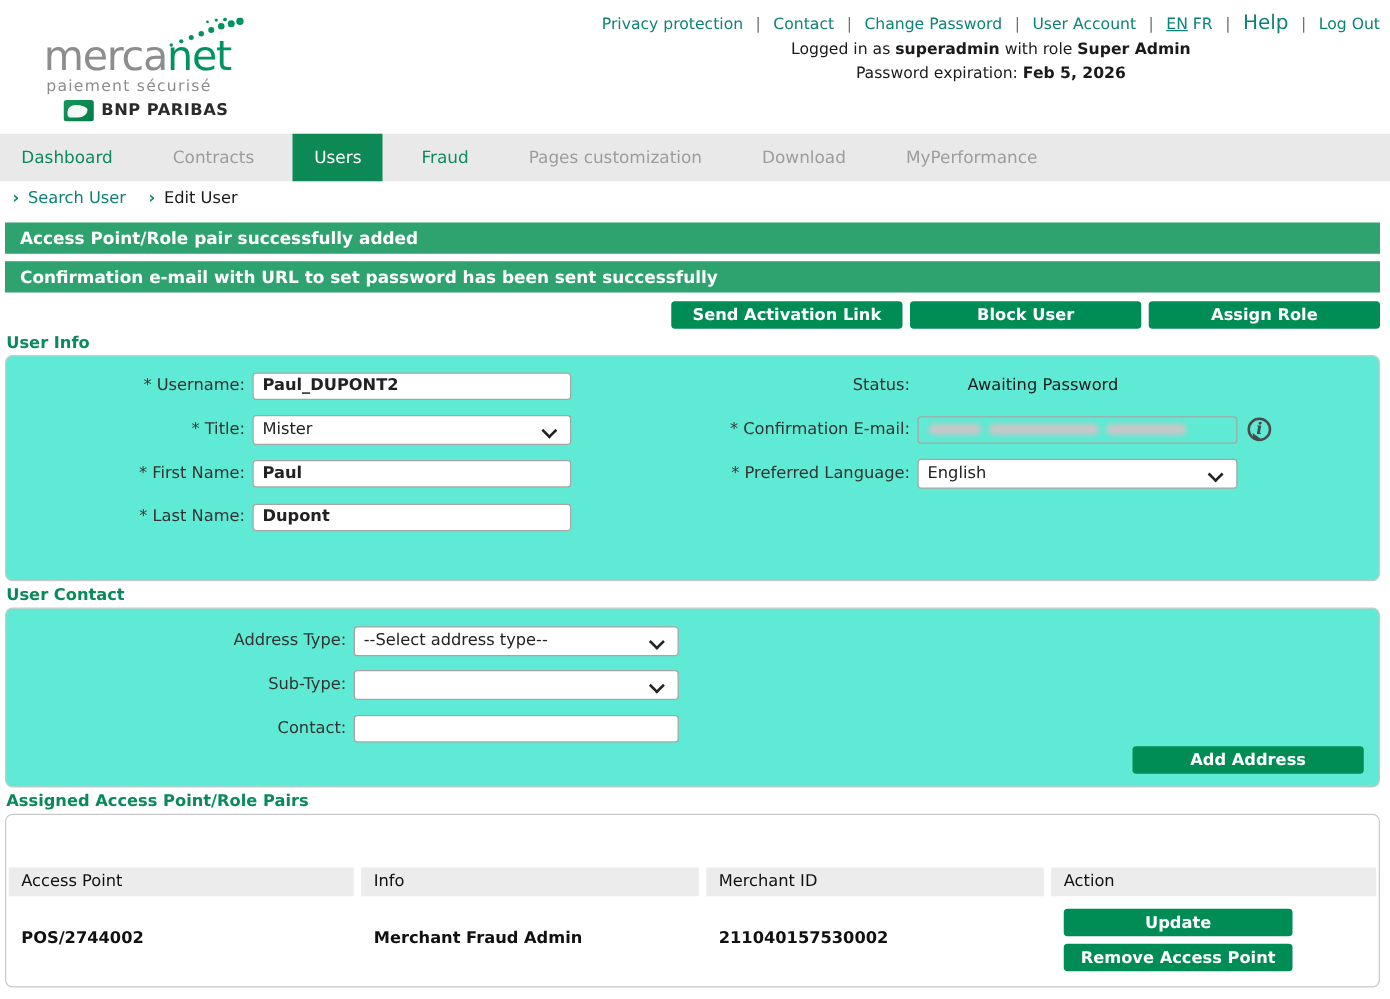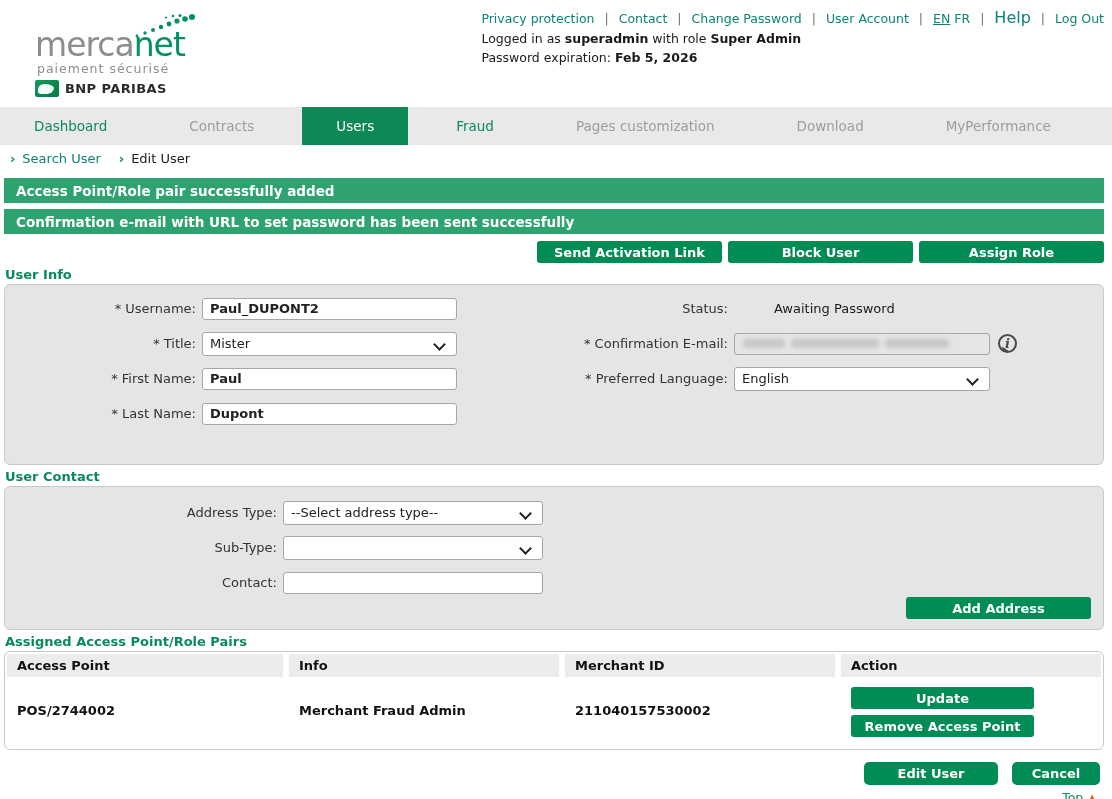--- a/index.html
+++ b/index.html
@@ -5,44 +5,44 @@
   * { margin:0; padding:0; box-sizing:border-box; }
   html,body { background:#fff; }
   body {
     width:1112px; height:799px; overflow:hidden;
     font-family:"DejaVu Sans","Liberation Sans",sans-serif;
     font-size:13px; color:#222; position:relative;
   }
 
   
   .header { position:relative; height:107px; }
-  .header-right { position:absolute; top:8px; right:8px; text-align:left; }
+  .header-right { position:absolute; top:8px; right:8px; text-align:center; }
   .top-links { font-size:12.5px; color:#0d8276; white-space:nowrap; }
   .top-links .lnk { color:#0d8276; cursor:pointer; }
   .top-links .sep { color:#6f6f6f; margin:0 6px; }
   .top-links .lang-en { text-decoration:underline; font-weight:normal; }
   .top-links .help { font-size:16px; }
   .login-line, .pwd-line { font-size:12.5px; color:#1a1a1a; margin-top:4px; }
   .login-line b, .pwd-line b { font-weight:bold; }
 
   .logo { position:absolute; left:35px; top:30px; }
   .logo-word { font-size:33px; line-height:30px; letter-spacing:-1px; position:relative; font-family:"DejaVu Sans",sans-serif; }
   .logo-word .merca { color:#8d8d8d; }
   .logo-word .net { color:#00935d; }
   .logo-dots { position:absolute; left:98px; top:-16px; }
   .logo-tagline { font-size:12.5px; color:#8d8d8d; letter-spacing:1px; margin:1px 0 4px 2px; }
-  .bank-row { display:flex; align-items:center; gap:6px; margin-left:0; }
+  .bank-row { display:flex; align-items:center; gap:6px; margin-left:16px; }
   .bnp-mark { width:24px; height:17px; background:linear-gradient(135deg,#17995c,#007a45); border-radius:2px; position:relative; overflow:hidden; }
   .bnp-mark::after { content:""; position:absolute; left:3px; top:4px; width:16px; height:10px;
     background:#fff; border-radius:60% 90% 70% 30%/80% 60% 90% 40%; opacity:.95; }
   .bank-name { font-weight:bold; font-size:13px; color:#2b2b2b; letter-spacing:.4px; }
 
   
   .nav { height:38px; background:#e9e9e9; display:flex; align-items:stretch; }
-  .tab { display:flex; align-items:center; padding:0 34px; font-size:13.5px; cursor:pointer; }
+  .tab { display:flex; align-items:center; padding:0 17px; font-size:13.5px; cursor:pointer; }
   .tab.enabled { color:#0c8a5c; }
   .tab.disabled { color:#9d9d9d; }
   .tab.active { background:#0d8955; color:#fff; }
   .tab + .tab { margin-left:14px; }
 
   
   .breadcrumb { height:27px; display:flex; align-items:center; padding-left:10px; font-size:13px; }
   .crumb { display:flex; align-items:center; margin-right:18px; cursor:pointer; }
   .crumb .chev { color:#0c8a5c; margin-right:7px; font-weight:bold; }
   .crumb.link .crumb-label { color:#0d8276; }
@@ -54,21 +54,21 @@
 
   
   .btn { background:#008c55; color:#fff; font-weight:bold; font-size:13px;
     border:none; border-radius:3px; height:22px; cursor:pointer;
     font-family:"DejaVu Sans","Liberation Sans",sans-serif; }
   .actions-row { display:flex; justify-content:flex-end; gap:6px; margin:7px 8px 0 0; }
   .actions-row .btn { width:185px; }
 
   
   .section-title { color:#0a8a5a; font-weight:bold; font-size:13px; margin:4px 0 2px 5px; }
-  .panel { margin:0 8px 0 4px; border:1px solid #c9c9c9; border-radius:6px; background:#e5e5e5; }
+  .panel { margin:0 8px 0 4px; border:1px solid #c9c9c9; border-radius:6px; background:#5eead4; }
 
   .panel-userinfo { height:181px; padding-top:6px; display:flex; }
   .col { width:50%; }
   .frow { height:35px; display:flex; align-items:center; }
   .flabel { text-align:right; color:#333; font-size:13px; padding-right:6px; }
   .col-left .flabel { width:197px; }
   .col-left .fctrl { width:255px; }
   .col-right .flabel { width:180px; }
   .col-right .fctrl { width:256px; }
   .finput { border:1px solid #a6a6a6; border-radius:3px; height:22px; padding:2px 7px;
@@ -91,21 +91,21 @@
 
   .panel-contact { height:144px; padding-top:8px; position:relative; }
   .panel-contact .flabel { width:278px; }
   .panel-contact .fctrl { width:260px; }
   .add-address-row { position:absolute; right:12px; bottom:10px; }
   .add-address-row .btn { width:185px; }
 
   
   .ap-table { margin:0 8px 0 4px; border:1px solid #c9c9c9; border-radius:6px; padding:2px 2px 9px 2px; }
   .t-grid { display:grid; grid-template-columns:276px 270px 270px 1fr; gap:6px; }
-  .th-cell { background:#ececec; font-weight:bold; font-size:13px; color:#111; padding:4px 10px; }
+  .th-cell { background:#ececec; font-weight:normal; font-size:13px; color:#111; padding:4px 10px;margin-top:40px; }
   .t-row { margin-top:4px; }
   .td-cell { padding:3px 10px; font-weight:bold; font-size:13px; color:#111; display:flex; align-items:center; }
   .td-actions { flex-direction:column; align-items:flex-start; gap:6px; padding-top:6px; }
   .td-actions .btn { width:183px; }
 
   
   .footer-row { display:flex; justify-content:flex-end; gap:14px; margin:12px 12px 0 0; }
   .btn-edit { width:134px; height:23px; border-radius:5px; }
   .btn-cancel { width:88px; height:23px; border-radius:5px; }
   .top-row { display:flex; justify-content:flex-end; margin:5px 16px 0 0; align-items:center; gap:5px; }

